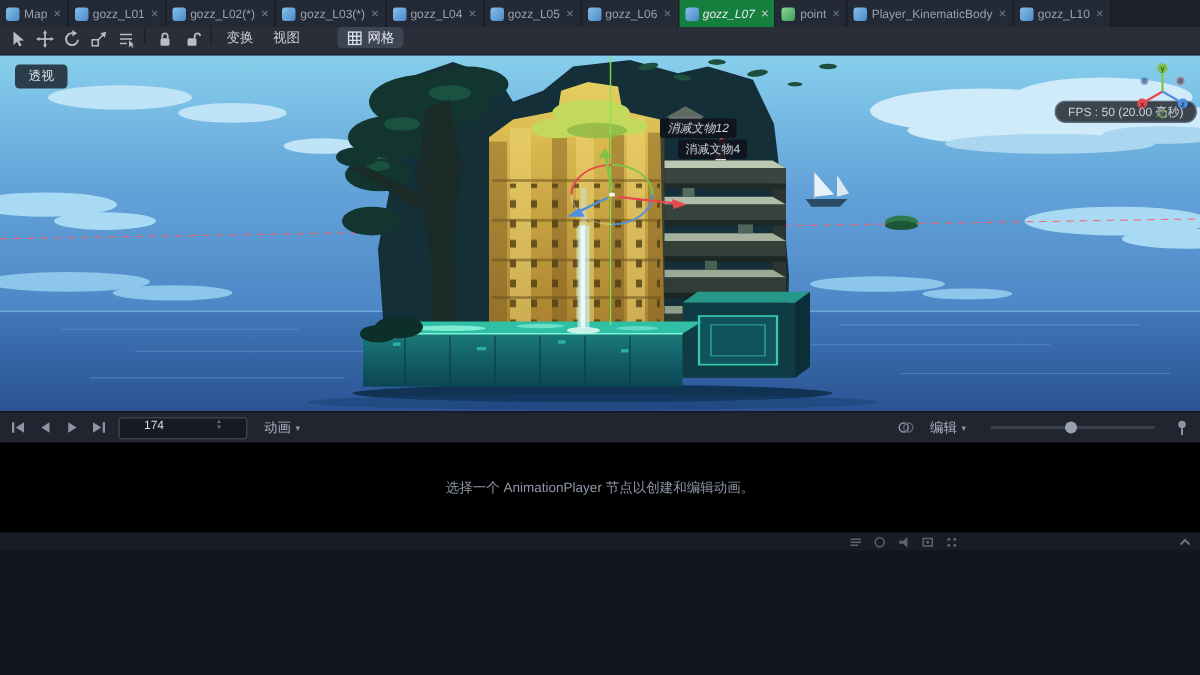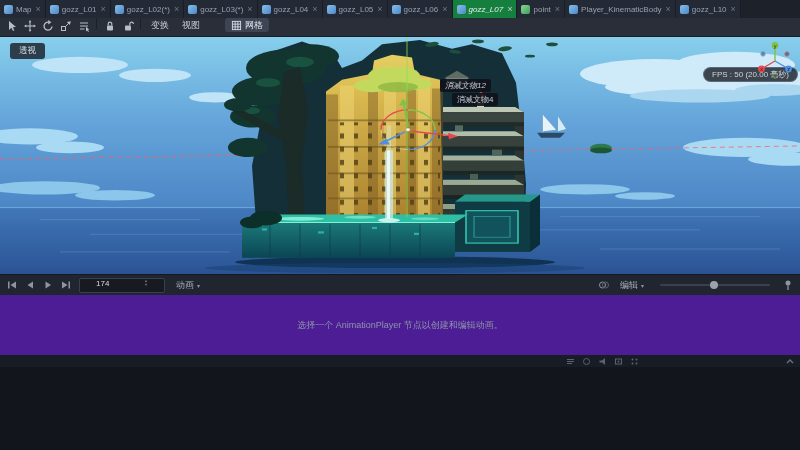--- a/index.html
+++ b/index.html
@@ -45,21 +45,21 @@
                 padding:0 4px;flex:none;border-top:1px solid #141820;}
   .abtn{width:16px;height:16px;display:flex;align-items:center;justify-content:center;}
   .spin{display:flex;justify-content:space-between;width:52px;height:13px;
         background:#171a21;border:1px solid #3a414e;border-radius:2px;font-size:8px;color:#d6dae2;
         padding:0 16px;margin:0 3px;}
   .updown{display:flex;flex-direction:column;font-size:4px;color:#6b7384;line-height:1.1;}
   .amenubtn{display:flex;align-items:center;gap:3px;font-size:9px;color:#a9b1bf;padding:0 6px;height:15px;}
   .spacer{flex:1;}
   .slider{width:110px;height:2px;background:#3a414d;border-radius:1px;position:relative;margin:0 8px;}
   .slider .handle{position:absolute;left:45%;top:-3px;width:8px;height:8px;border-radius:50%;background:#9aa2b0;}
-  .anim-body{height:60px;background:#4c1d95;display:flex;align-items:center;justify-content:center;flex:none;}
+  .anim-body{height:60px;background:#000000;display:flex;align-items:center;justify-content:center;flex:none;}
   .empty-msg{font-size:9px;color:#8e96a7;}
 
   
   .statusbar{height:12px;background:#181c24;display:flex;align-items:center;flex:none;padding:0 5px;gap:7px;}
   .sb-spacer{flex:1;} .sb-gap{width:132px;}
   .sicon{display:flex;align-items:center;}
 </style>
 </head>
 <body>
 

